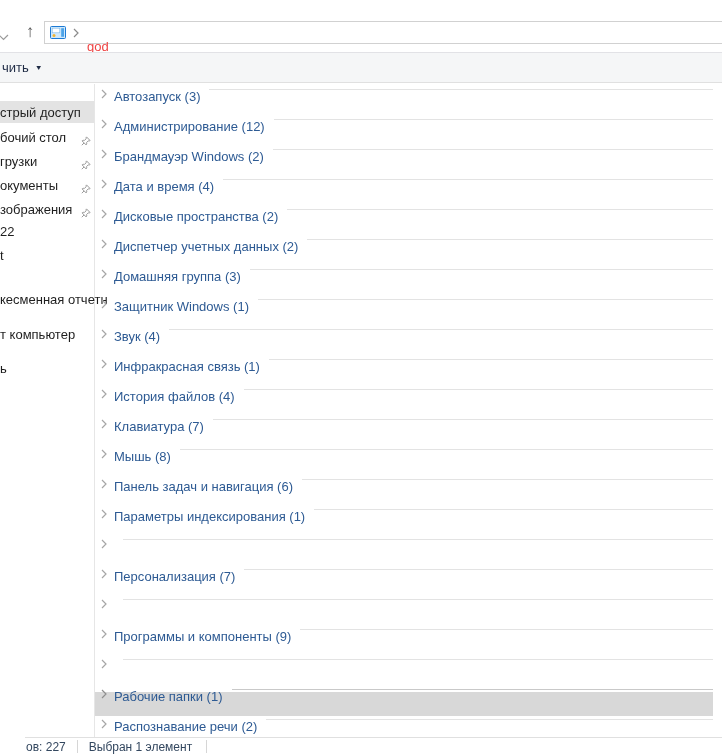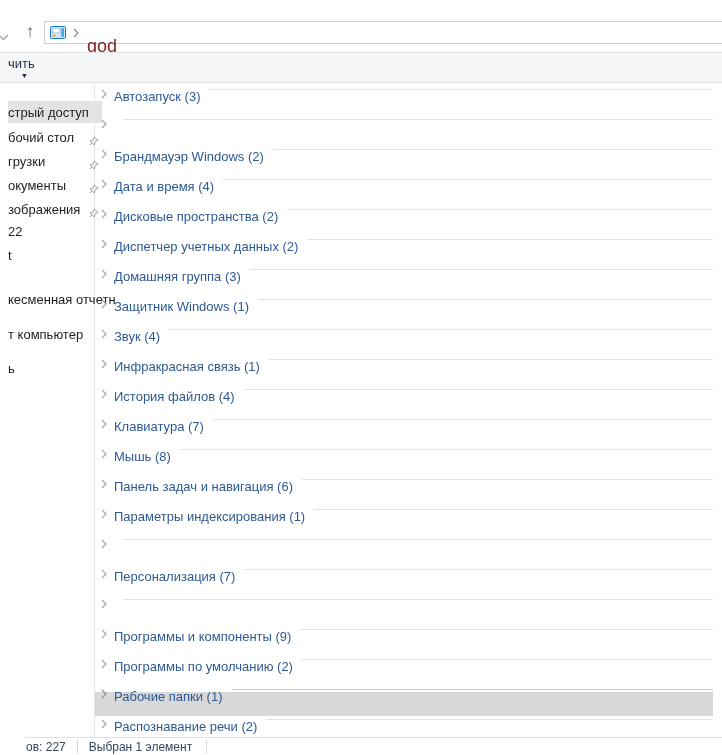--- a/index.html
+++ b/index.html
@@ -15,36 +15,36 @@
   .up-arrow{
     position:absolute;left:20px;top:20px;width:20px;height:24px;
     font-size:17px;line-height:24px;text-align:center;color:#555;cursor:default;
   }
   .addressbar{
     position:absolute;left:44px;top:21px;right:-2px;height:23px;
     border:1px solid #d1d1d1;background:#fff;
     display:flex;align-items:center;box-sizing:border-box;padding-left:5px;
   }
   .addr-chev{margin:0 8px 0 7px;display:inline-flex;}
-  .addr-text{font-size:18px;color:#7f1d1d;margin-top:28px;}
+  .addr-text{font-size:13px;color:#ef4444;margin-top:28px;}
   .line-top{position:absolute;left:0;top:52px;width:722px;height:1px;background:#e2e2e6;}
   
   .toolbar{
     position:absolute;left:0;top:53px;width:722px;height:30px;
     background:#f5f6f7;border-bottom:1px solid #e0e0e0;box-sizing:border-box;
     display:flex;align-items:center;
   }
-  .organize{display:flex;align-items:center;margin-left:8px;cursor:default;flex-direction:column;}
+  .organize{display:flex;align-items:center;margin-left:2px;cursor:default;}
   .organize .olabel{font-size:13px;color:#1f2b45;}
   .organize .ocaret{font-size:8px;color:#1f2b45;margin-left:6px;transform:scaleY(.9);}
   
   .sidebar{position:absolute;left:0;top:84px;width:94px;bottom:18px;background:#fff;}
   .vsep{position:absolute;left:94px;top:84px;bottom:18px;width:1px;background:#e6e6e6;}
   .srow{
-    position:absolute;left:8px;width:94px;height:24px;
+    position:absolute;left:0;width:94px;height:24px;
     display:flex;align-items:center;cursor:default;
   }
   .srow .slabel{font-size:13px;color:#1e1e1e;white-space:nowrap;}
   .srow.sel{background:#e3e3e3;height:22px;}
   .pin{position:absolute;right:3px;top:50%;margin-top:-5px;}
   
   .lrow{
     position:absolute;left:95px;right:9px;height:30px;
     display:flex;align-items:flex-start;padding-left:6px;box-sizing:border-box;cursor:default;
   }
@@ -165,20 +165,21 @@
     </span>
   <span class="glabel">Автозапуск (3)</span>
   <span class="rule"></span>
 </div>
 <div class="lrow" style="top:119px">
   <span class="chev">
       <svg width="6" height="10" viewBox="0 0 6 10">
         <path d="M1 1 L5 5 L1 9" fill="none" stroke="#a6a6a6" stroke-width="1.2"></path>
       </svg>
     </span>
+  <span class="glabel">Администрирование (12)</span>
   <span class="rule"></span>
 </div>
 <div class="lrow" style="top:149px">
   <span class="chev">
       <svg width="6" height="10" viewBox="0 0 6 10">
         <path d="M1 1 L5 5 L1 9" fill="none" stroke="#a6a6a6" stroke-width="1.2"></path>
       </svg>
     </span>
   <span class="glabel">Брандмауэр Windows (2)</span>
   <span class="rule"></span>
@@ -324,21 +325,20 @@
     </span>
   <span class="glabel">Программы и компоненты (9)</span>
   <span class="rule"></span>
 </div>
 <div class="lrow" style="top:659px">
   <span class="chev">
       <svg width="6" height="10" viewBox="0 0 6 10">
         <path d="M1 1 L5 5 L1 9" fill="none" stroke="#a6a6a6" stroke-width="1.2"></path>
       </svg>
     </span>
-  <span class="glabel">Программы по умолчанию (2)</span>
   <span class="rule"></span>
 </div>
 <div class="lrow selected" style="top:689px">
   <span class="chev">
       <svg width="6" height="10" viewBox="0 0 6 10">
         <path d="M1 1 L5 5 L1 9" fill="none" stroke="#8f8f8f" stroke-width="1.2"></path>
       </svg>
     </span>
   <span class="glabel">Рабочие папки (1)</span>
   <span class="rule" style="background:#c9c9c9;"></span>

